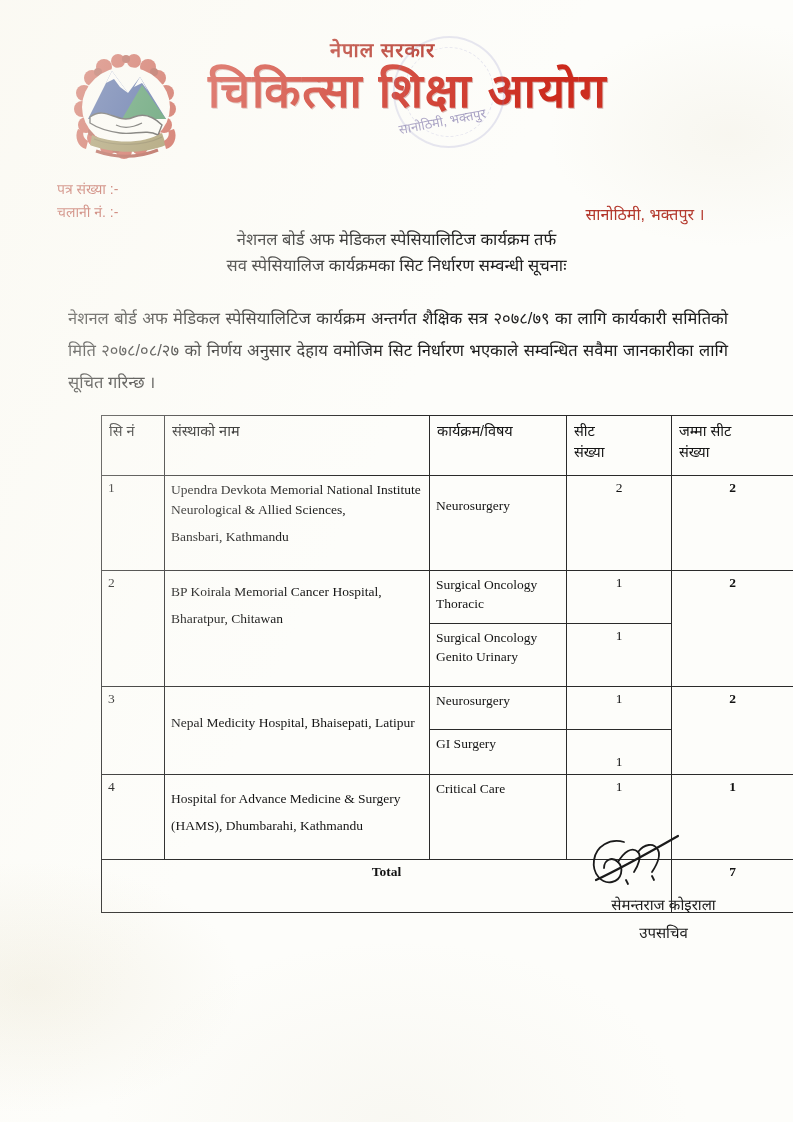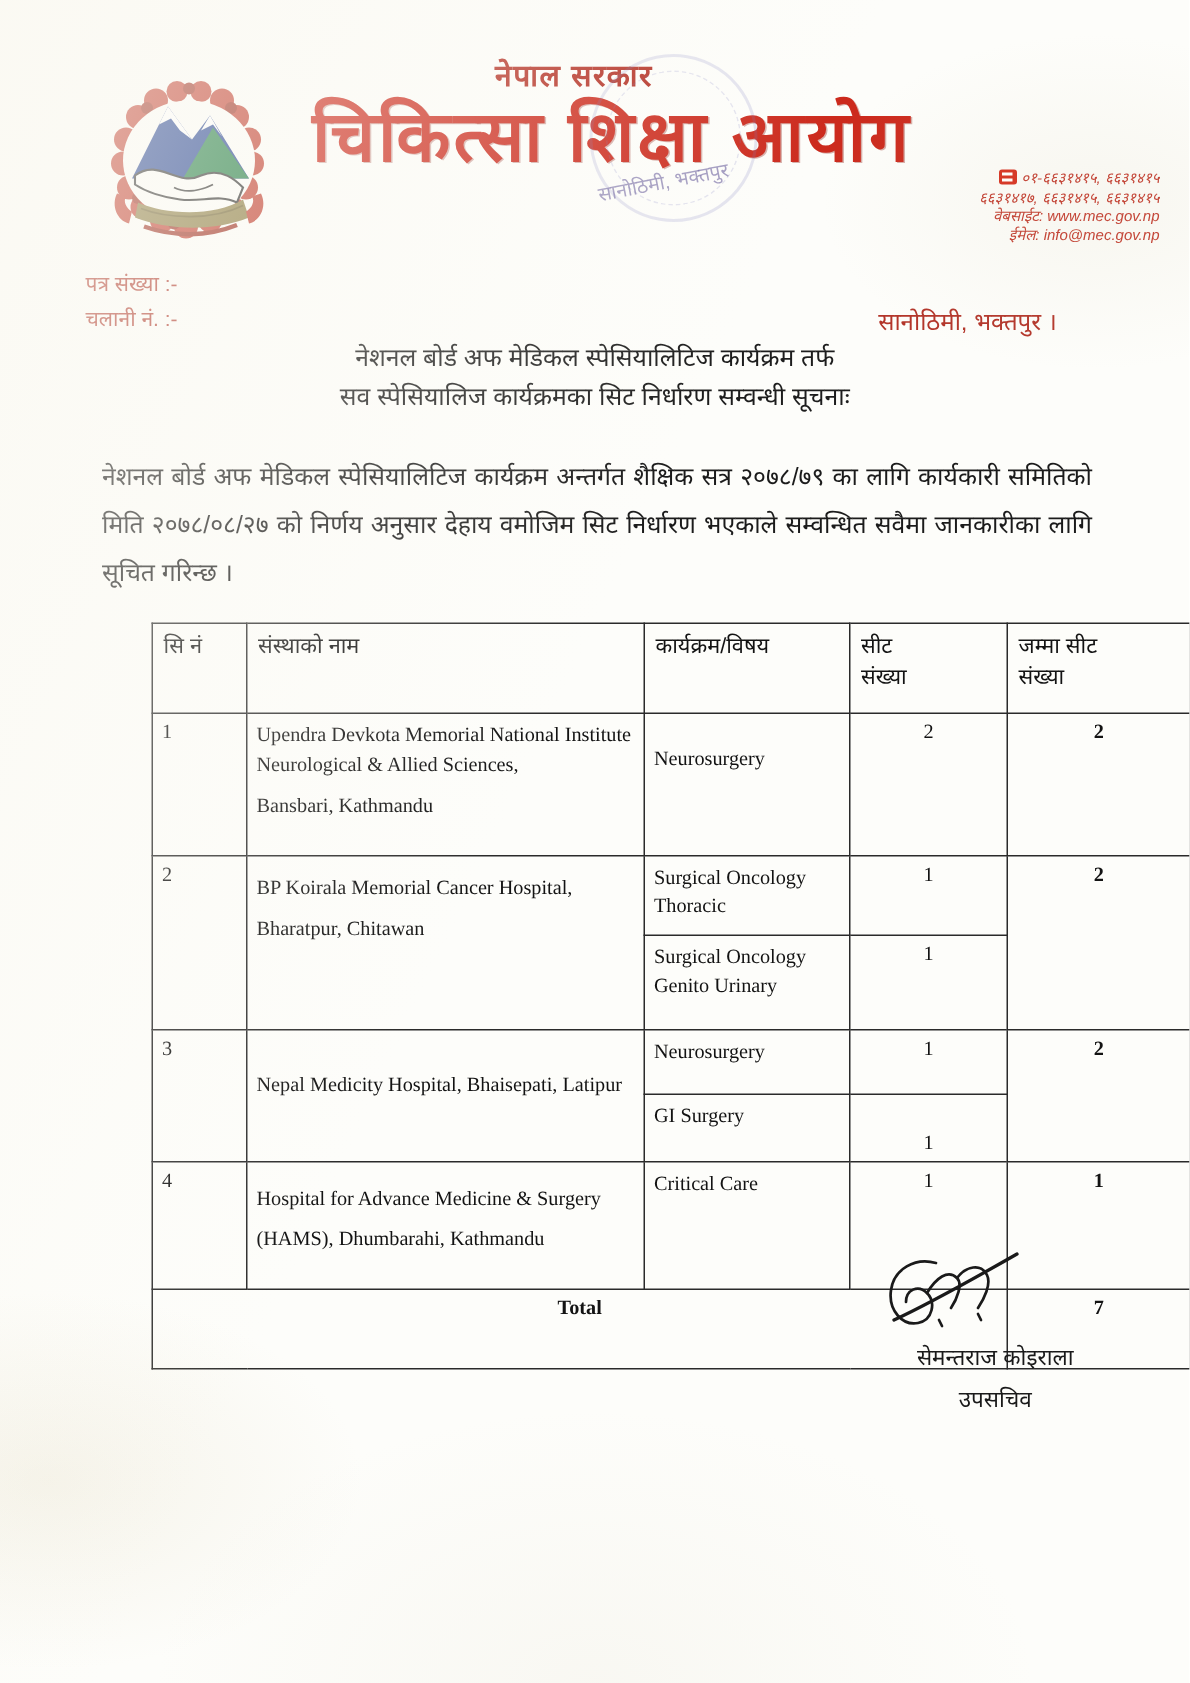--- a/index.html
+++ b/index.html
@@ -353,26 +353,20 @@
         <path d="M34 118 C54 125, 76 125, 96 117" fill="none" stroke="#9c2a1c" stroke-width="3"></path>
       </svg>
     </div>
 
     <div class="stamp"></div>
     <div class="stamp-text">सानोठिमी, भक्तपुर</div>
 
     <div class="gov-line">नेपाल सरकार</div>
     <div class="org-title">चिकित्सा शिक्षा आयोग</div>
 
-    <div class="contact">
-      <div class="ln"><span class="phone-icon"></span><span>०१-६६३१४१५, ६६३१४१५</span></div>
-      <div class="ln">६६३१४१७, ६६३१४१५, ६६३१४१५</div>
-      <div class="ln">वेबसाईट: www.mec.gov.np</div>
-      <div class="ln">ईमेल: info@mec.gov.np</div>
-    </div>
 
     <div class="ref-block">
       <div>पत्र संख्या :-</div>
       <div>चलानी नं. :-</div>
     </div>
 
     <div class="addr-right">सानोठिमी, भक्तपुर ।</div>
   </div>
 
   <div class="subject">

